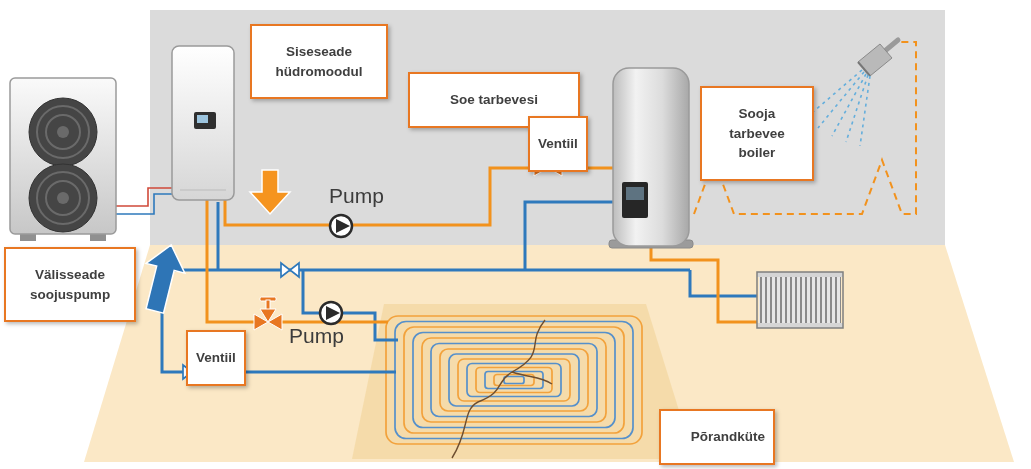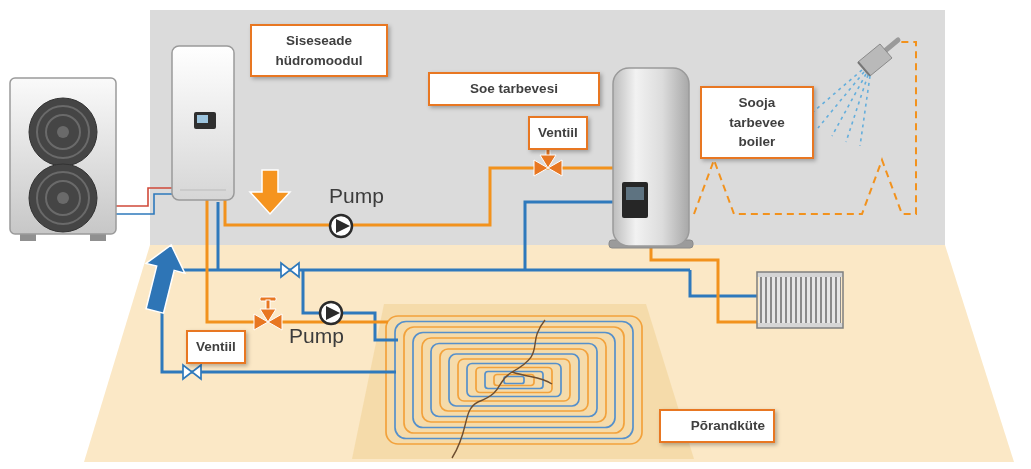--- a/index.html
+++ b/index.html
@@ -1,20 +1,20 @@
 <!DOCTYPE html>
 <html><head>
 <meta charset="utf-8">
 <style>
   body{margin:0;background:#fff;}
   .stage{position:relative;width:1031px;height:469px;background:#ffffff;
          font-family:"Liberation Sans",sans-serif;overflow:hidden;}
   .stage svg{position:absolute;left:0;top:0;}
   .label-box{position:absolute;background:#ffffff;border:2px solid #E87722;color:#3F3F3F;
-             font-size:13.5px;font-weight:bold;text-align:center;padding:5px 8px;
+             font-size:13.5px;font-weight:bold;text-align:center;padding:16px 8px;
              line-height:1.45;white-space:pre-line;box-sizing:border-box;
              box-shadow:2px 2px 4px rgba(0,0,0,.28);}
   .pump-text{position:absolute;font-size:21px;color:#3c3c3c;font-weight:400;}
   .pipeO{stroke:#F2921D;stroke-width:3;fill:none;}
   .pipeB{stroke:#2E79BC;stroke-width:3;fill:none;}
   .pipeR{stroke:#D04A3A;stroke-width:1.6;fill:none;}
   .pipeRb{stroke:#2E79BC;stroke-width:1.6;fill:none;}
   .dashO{stroke:#F2921D;stroke-width:2;fill:none;stroke-dasharray:7 5;}
   .spray{stroke:#64AEDC;stroke-width:1.6;fill:none;stroke-dasharray:3 4;}
   .ringO{stroke:#F2A23C;stroke-width:1.7;fill:none;}
@@ -175,27 +175,29 @@
         <path class="spray" d="M866 74 L832 136"></path>
         <path class="spray" d="M868 75 L846 142"></path>
         <path class="spray" d="M870 76 L860 146"></path>
       </g>
     </g>
   </svg>
 
   <div class="label-box" style="left:250px;top:24px;width:138px;">Siseseade
 hüdromoodul</div>
 
-  <div class="label-box" style="left:428px;top:72px;width:172px;">Soe tarbevesi</div>
+  <div class="label-box" style="left:408px;top:72px;width:172px;">Soe tarbevesi</div>
 
   <div class="label-box" style="left:528px;top:116px;">Ventiil</div>
 
   <div class="label-box" style="left:700px;top:86px;width:114px;">Sooja tarbevee
 boiler</div>
 
+  <div class="label-box" style="left:4px;top:247px;width:132px;">Välisseade
+soojuspump</div>
 
   <div class="label-box" style="left:186px;top:330px;">Ventiil</div>
 
 
   <div class="label-box" style="left:659px;top:409px;width:116px;text-align:right;">Põrandküte</div>
 
   <div class="pump-text" style="left:329px;top:184px;">Pump</div>
 
   <div class="pump-text" style="left:289px;top:324px;">Pump</div>
 

